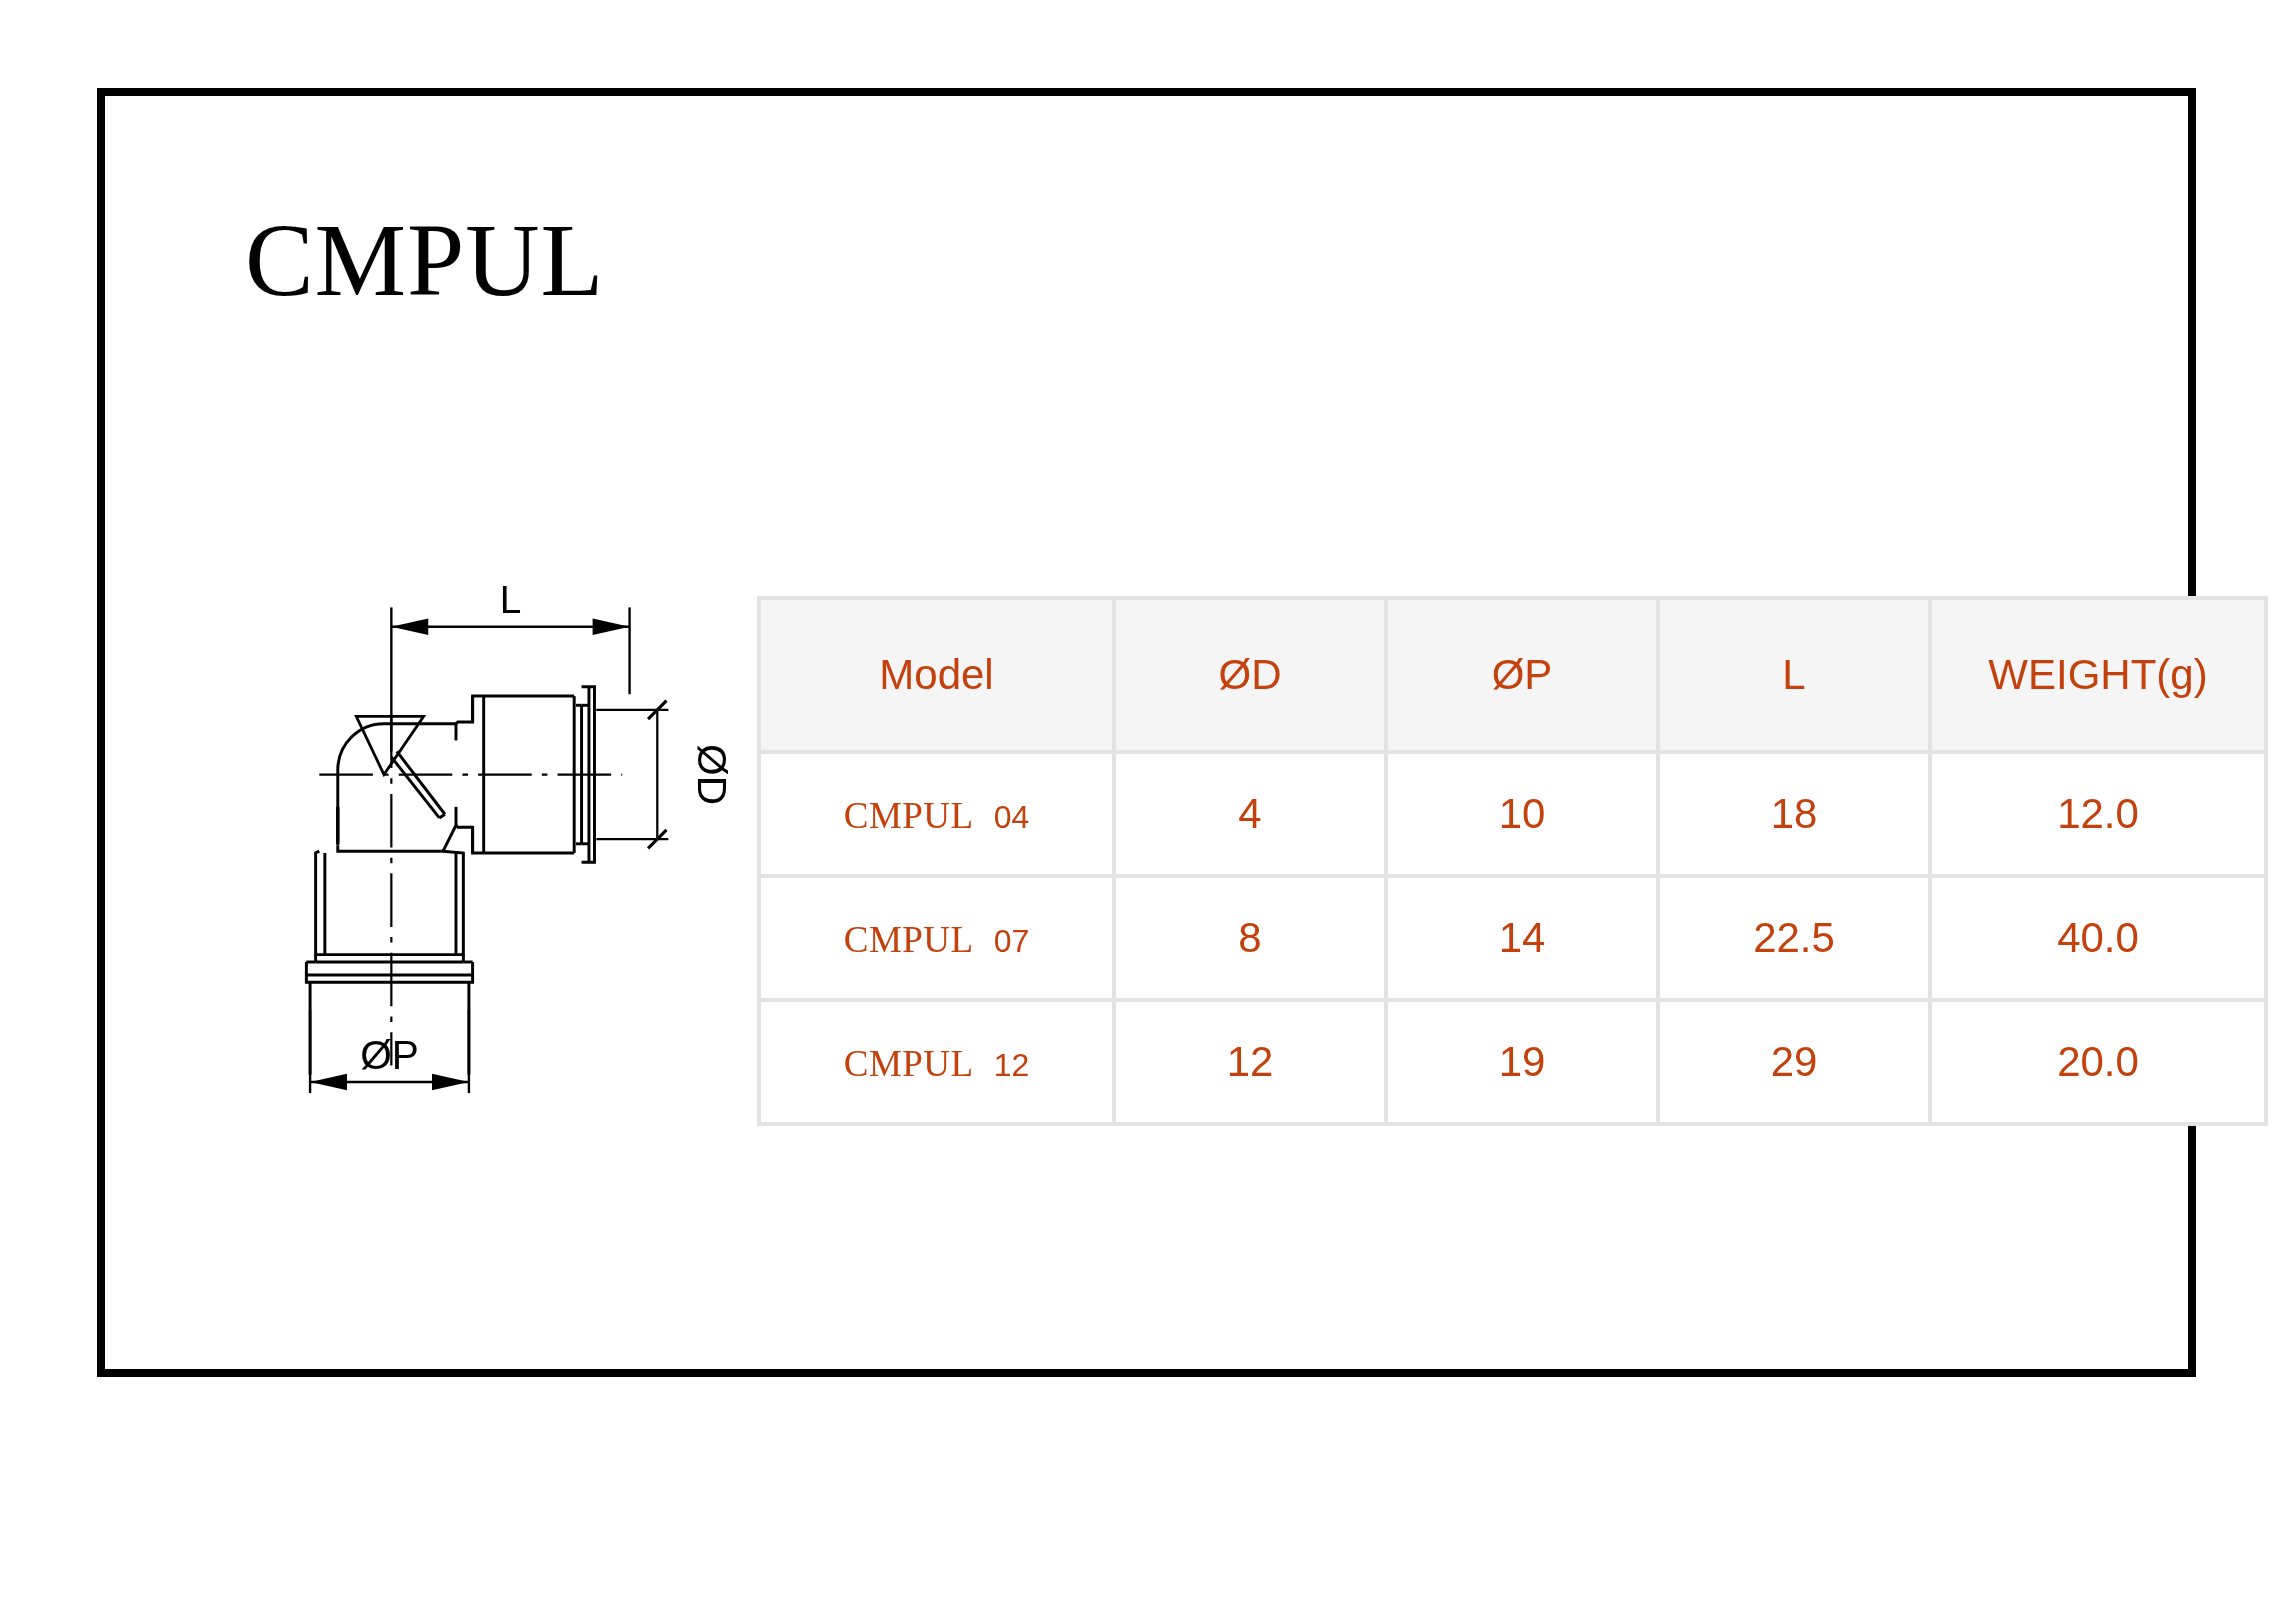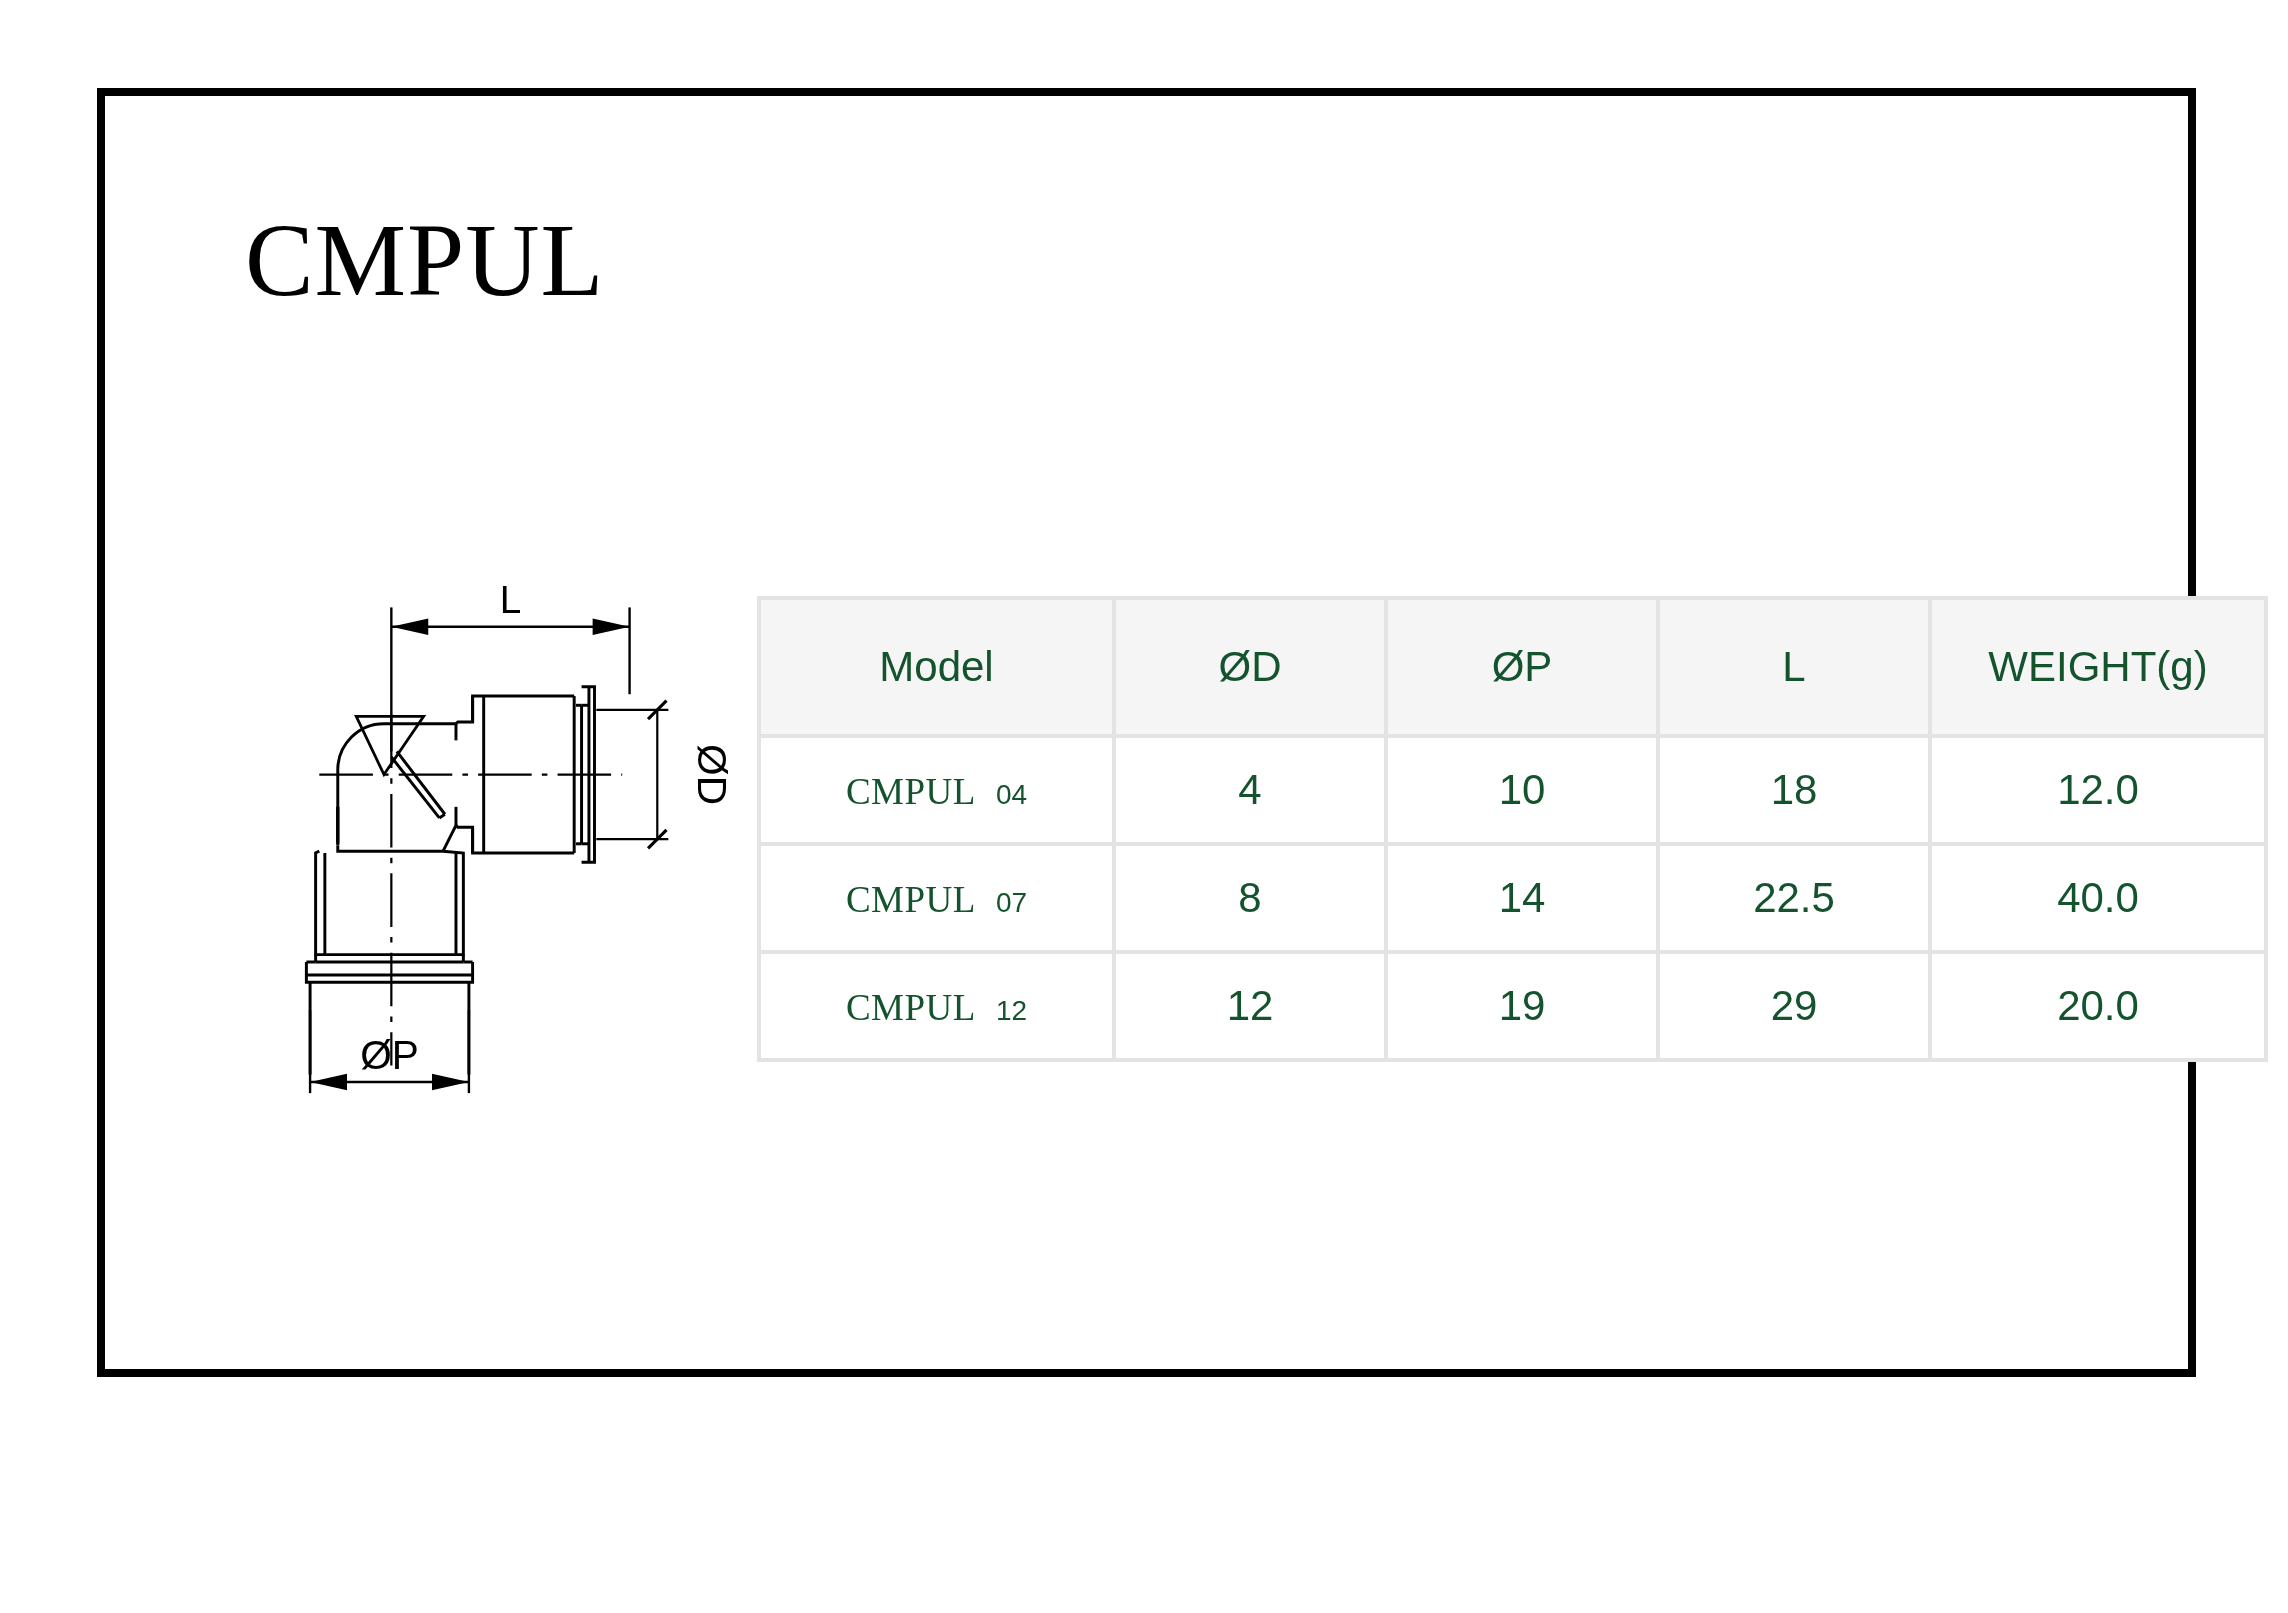--- a/index.html
+++ b/index.html
@@ -59,23 +59,23 @@
     border-collapse: separate;
     border-spacing: 4.6px;
     background: #e3e3e3;
     table-layout: fixed;
   }
   #spec-table th,
   #spec-table td {
     background: #ffffff;
     text-align: center;
     vertical-align: middle;
-    color: #14532d;
+    color: #c2410c;
     font-weight: normal;
-    padding: 8px;
+    padding: 16px;
   }
   #spec-table thead th {
     background: #f5f5f5;
     height: 118px;
     font-size: 42px;
     font-family: "Liberation Sans", sans-serif;
   }
   #spec-table tbody td {
     height: 88px;
     font-size: 42px;
@@ -90,21 +90,21 @@
   .model-cell {
     white-space: nowrap;
   }
   .model-prefix {
     font-family: "Liberation Serif", serif;
     font-size: 37px;
     letter-spacing: 0.5px;
   }
   .model-size {
     font-family: "Liberation Sans", sans-serif;
-    font-size: 28px;
+    font-size: 32px;
     margin-left: 20px;
   }
 </style>
 </head>
 <body>
 
 <div id="page-frame">
 
   <div id="page-title">CMPUL</div>
 

